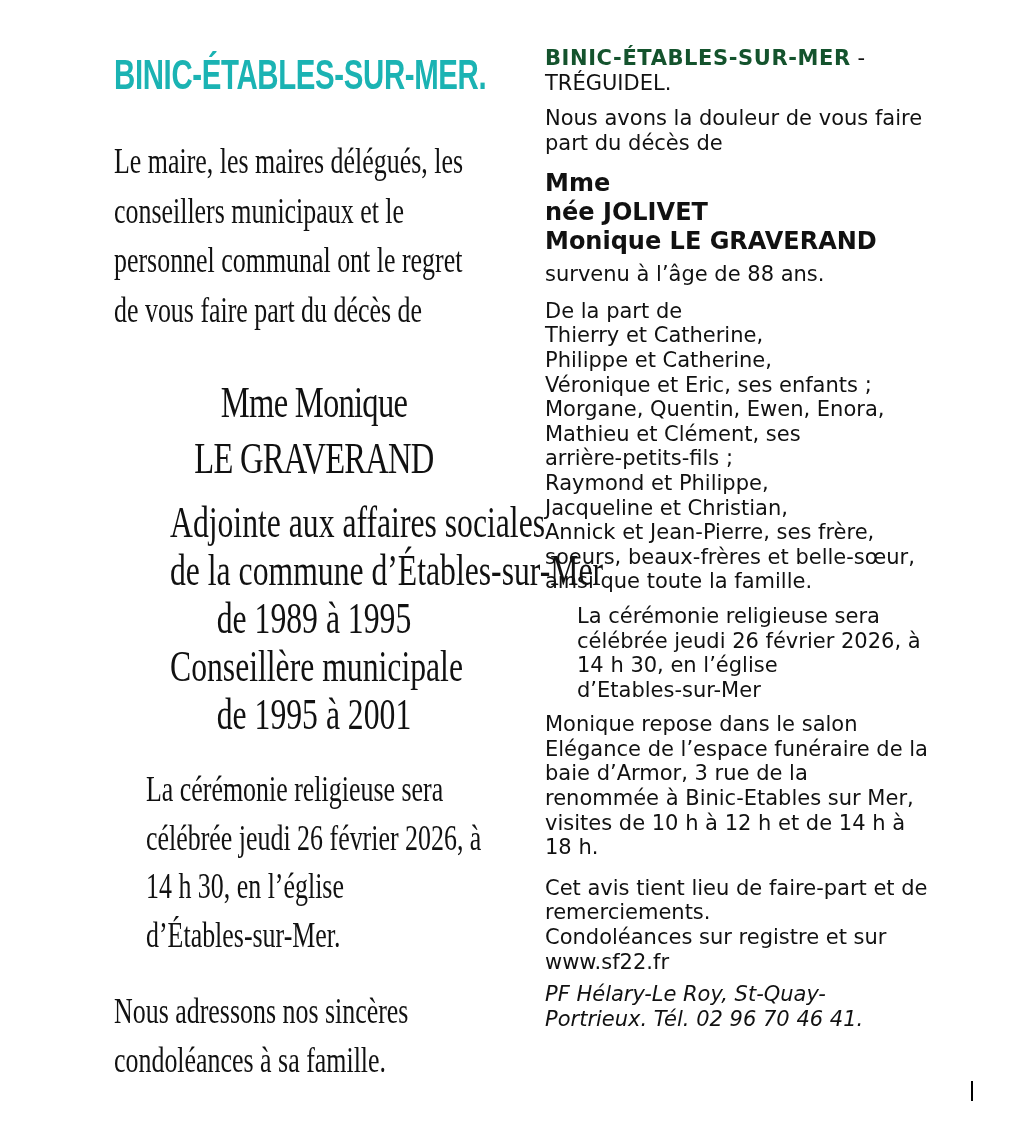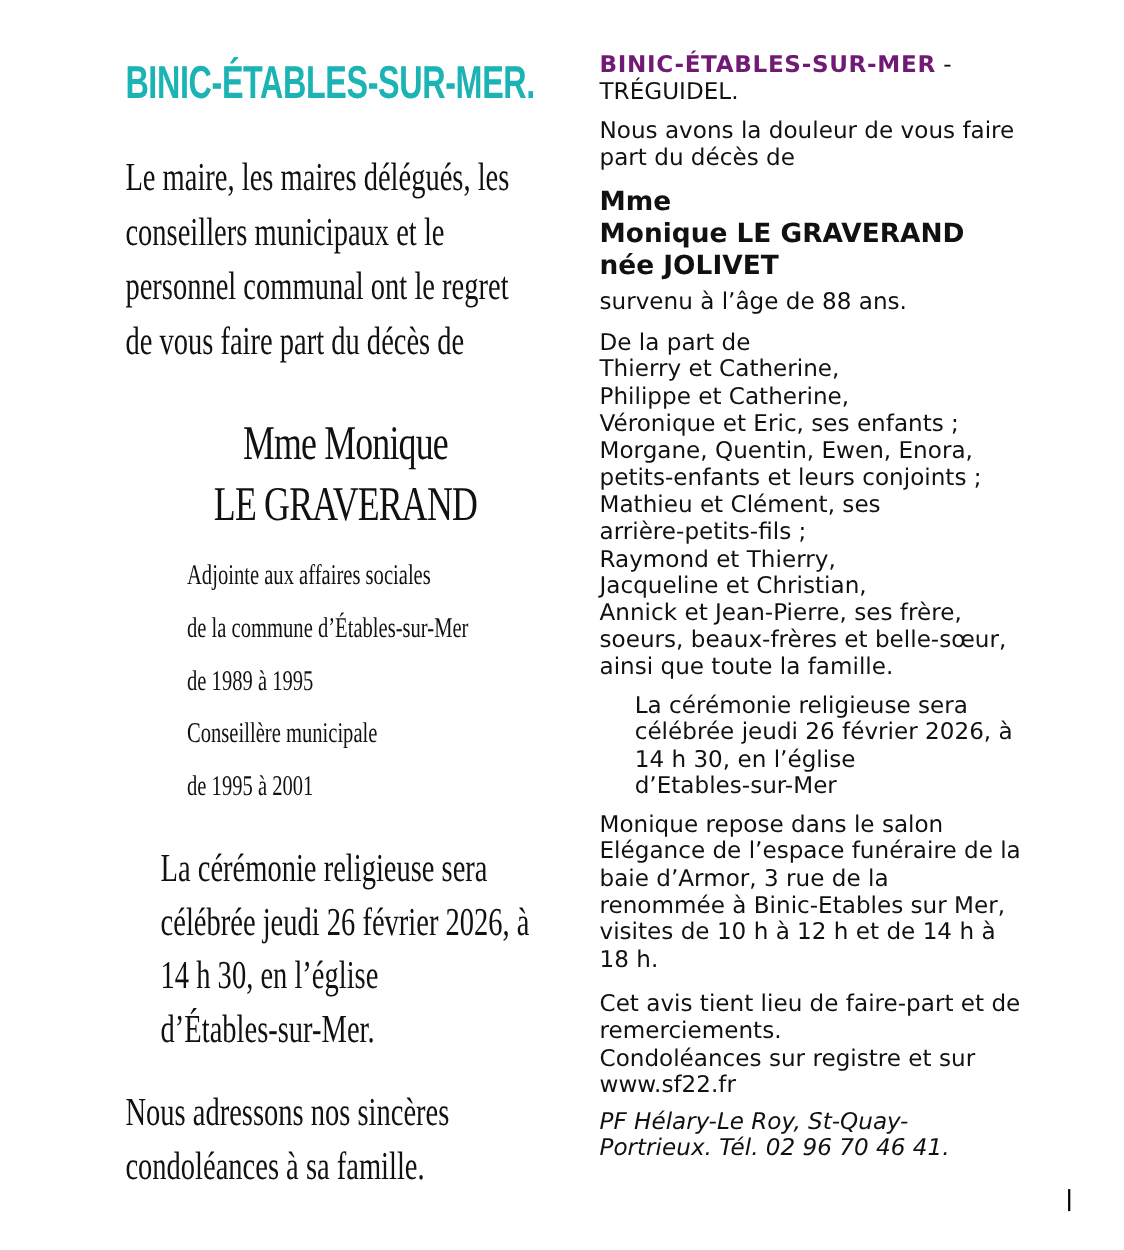--- a/index.html
+++ b/index.html
@@ -8,29 +8,29 @@
     .col-right { position: absolute; left: 545px; top: 46px; width: 420px; font-family: "DejaVu Sans", sans-serif; }
 
     
     .cond { font-family: "Liberation Sans", sans-serif; transform-origin: left top; white-space: nowrap; }
 
     .l-title { color: #1bb3b3; font-weight: bold; font-size: 42px; line-height: 46px; transform: scaleX(0.70); letter-spacing: -0.5px; }
     .l-intro { margin-top: 39px; font-size: 36px; line-height: 49.5px; }
     .l-intro div { transform: scaleX(0.72); transform-origin: left top; white-space: nowrap; }
     .l-name { margin-top: 40px; text-align: center; font-weight: normal; font-size: 44px; line-height: 56px; }
     .l-name div { transform: scaleX(0.74); transform-origin: center top; white-space: nowrap; letter-spacing: -1px; }
-    .l-role { margin-top: 12px; font-size: 26px; line-height: 48px; }
+    .l-role { margin-top: 12px; text-align: center; font-size: 44px; line-height: 48px; }
     .l-role div { transform: scaleX(0.72); transform-origin: center top; white-space: nowrap; }
     .l-cere { margin-top: 26px; margin-left: 32px; font-size: 36px; line-height: 48.5px; }
     .l-cere div { transform: scaleX(0.72); transform-origin: left top; white-space: nowrap; }
     .l-cond { margin-top: 28px; font-size: 36px; line-height: 48.5px; }
     .l-cond div { transform: scaleX(0.72); transform-origin: left top; white-space: nowrap; }
 
     .r-title { font-size: 21px; line-height: 25px; }
-    .r-title .teal { color: #701a75; font-weight: bold; letter-spacing: 0.6px; }
+    .r-title .teal { color: #14532d; font-weight: bold; letter-spacing: 0.6px; }
     .r-block { font-size: 21px; line-height: 24.6px; white-space: nowrap; }
     .r-intro { margin-top: 10px; }
     .r-name { margin-top: 14px; text-align: left; font-weight: bold; font-size: 24px; line-height: 29px; width: 396px; }
     .r-age { margin-top: 6px; }
     .r-family { margin-top: 12px; }
     .r-cere { margin-top: 10px; margin-left: 32px; }
     .r-repose { margin-top: 10px; }
     .r-avis { margin-top: 16px; }
     .r-pf { margin-top: 8px; font-style: italic; }
     .cursor { position: absolute; left: 971px; top: 1081px; width: 2px; height: 20px; background: #000; }
@@ -80,36 +80,35 @@
     <div>TRÉGUIDEL.</div>
   </div>
 
   <div class="r-block r-intro">
     <div>Nous avons la douleur de vous faire</div>
     <div>part du décès de</div>
   </div>
 
   <div class="r-name">
     <div>Mme</div>
+    <div>née JOLIVET</div>
     <div>Monique LE GRAVERAND</div>
-    <div>née JOLIVET</div>
   </div>
 
   <div class="r-block r-age">survenu à l’âge de 88 ans.</div>
 
   <div class="r-block r-family">
     <div>De la part de</div>
     <div>Thierry et Catherine,</div>
     <div>Philippe et Catherine,</div>
     <div>Véronique et Eric, ses enfants ;</div>
     <div>Morgane, Quentin, Ewen, Enora,</div>
-    <div>petits-enfants et leurs conjoints ;</div>
     <div>Mathieu et Clément, ses</div>
     <div>arrière-petits-fils ;</div>
-    <div>Raymond et Thierry,</div>
+    <div>Raymond et Philippe,</div>
     <div>Jacqueline et Christian,</div>
     <div>Annick et Jean-Pierre, ses frère,</div>
     <div>soeurs, beaux-frères et belle-sœur,</div>
     <div>ainsi que toute la famille.</div>
   </div>
 
   <div class="r-block r-cere">
     <div>La cérémonie religieuse sera</div>
     <div>célébrée jeudi 26 février 2026, à</div>
     <div>14 h 30, en l’église</div>

